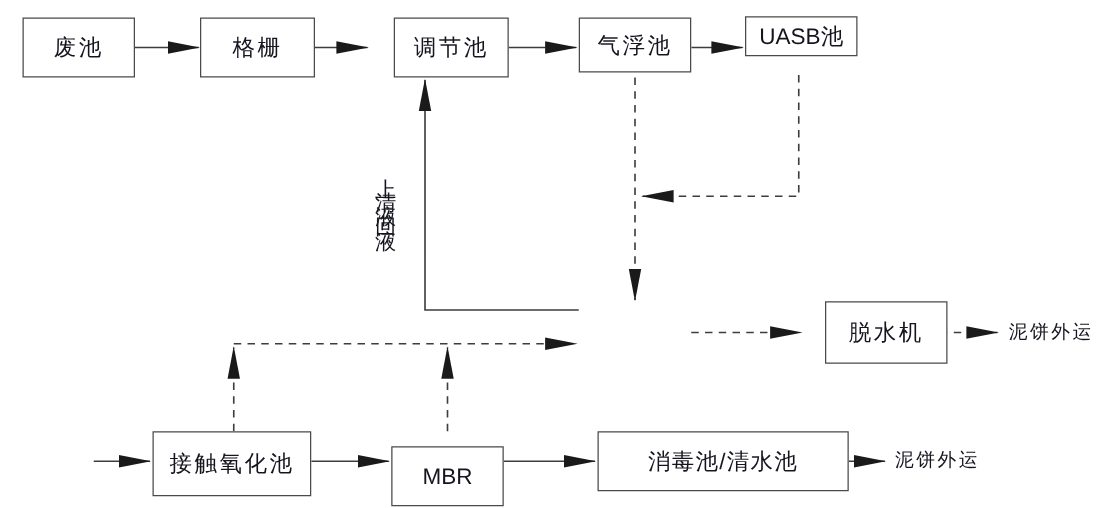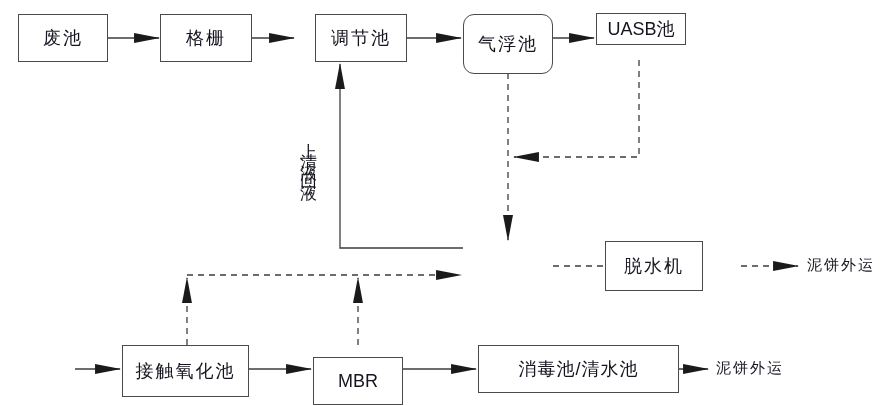--- a/index.html
+++ b/index.html
@@ -80,26 +80,26 @@
     <line x1="403" y1="369" x2="476" y2="369" stroke="#3d3d3d" stroke-width="1.3" marker-end="url(#arw)"></line>
     <line x1="645" y1="369" x2="708" y2="369" stroke="#3d3d3d" stroke-width="1.3" marker-end="url(#arw)"></line>
   </svg>
 
   <div class="node" style="left:18px; top:14px; width:90px; height:48px;">废池</div>
 
   <div class="node" style="left:160px; top:14px; width:92px; height:48px;">格栅</div>
 
   <div class="node" style="left:295px; top:14px; width:92px; height:48px;margin-left:20px;">调节池</div>
 
-  <div class="node" style="left:463px; top:14px; width:90px; height:60px;border-radius:11px;">气浮池</div>
+  <div class="node" style="left:463px; top:14px; width:90px; height:44px;">气浮池</div>
 
   <div class="node" style="left:596px; top:13px; width:90px; height:32px; letter-spacing:0;">UASB池</div>
 
 
-  <div class="node" style="left:605px; top:241px; width:98px; height:50px;">脱水机</div>
+  <div class="node" style="left:660px; top:241px; width:98px; height:50px;">脱水机</div>
 
   <div class="node" style="left:122px; top:345px; width:127px; height:52px;">接触氧化池</div>
 
   <div class="node" style="left:313px; top:357px; width:90px; height:48px; letter-spacing:0;">MBR</div>
 
   <div class="node" style="left:478px; top:345px; width:201px; height:48px; letter-spacing:1px;">消毒池/清水池</div>
 
   <div class="vlabel" style="left:300px; top:130px;">上清液回液</div>
 
   <div class="endlabel" style="left:807px; top:256px;">泥饼外运</div>

